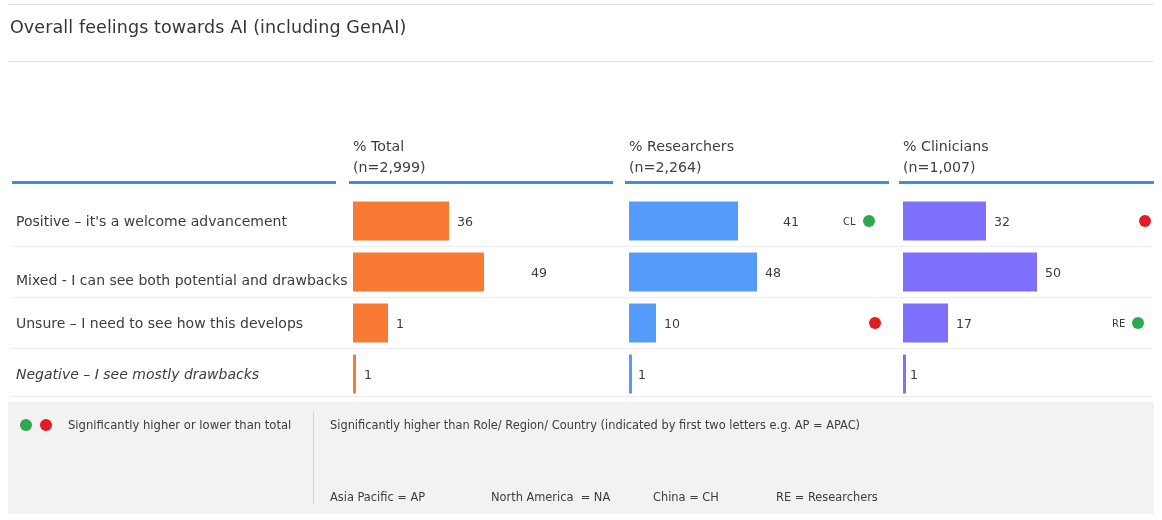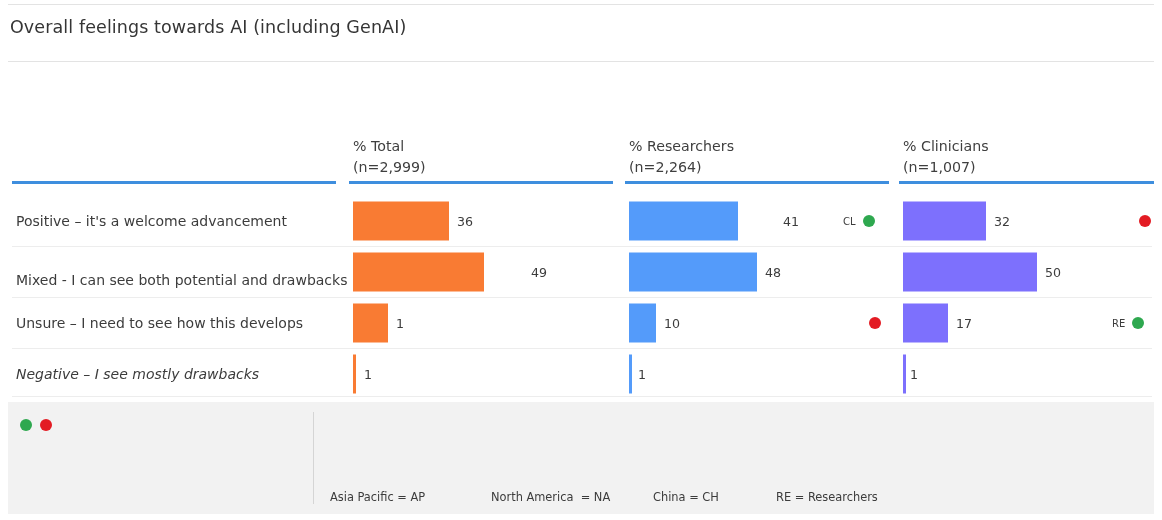--- a/index.html
+++ b/index.html
@@ -240,23 +240,25 @@
 </div>
 
 <div class="bar" style="left:903px; top:374px; width:3px;   background:#7D70FD;"></div>
 <div class="bar-value" style="left:910px; top:374px;">1</div>
 
 <div class="footer">
   <div class="footer-legend-dots">
     <span class="dot" style="background:#2EA84F;"></span>
     <span class="dot" style="background:#E31B23;"></span>
   </div>
+  <div class="footer-legend-text">Significantly higher or lower than total</div>
 
   <div class="footer-divider"></div>
 
+  <div class="footer-note">Significantly higher than Role/ Region/ Country (indicated by first two letters e.g. AP = APAC)</div>
 
   <div class="abbr-col" style="left:322px;">
     <div>Asia Pacific = AP</div>
     
     
   </div>
   <div class="abbr-col" style="left:483px;">
     <div>North America  = NA</div>
     
   </div>

